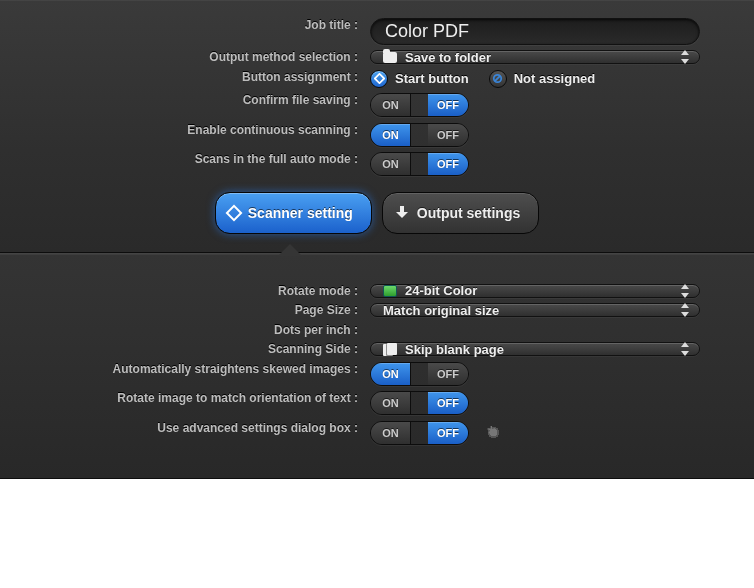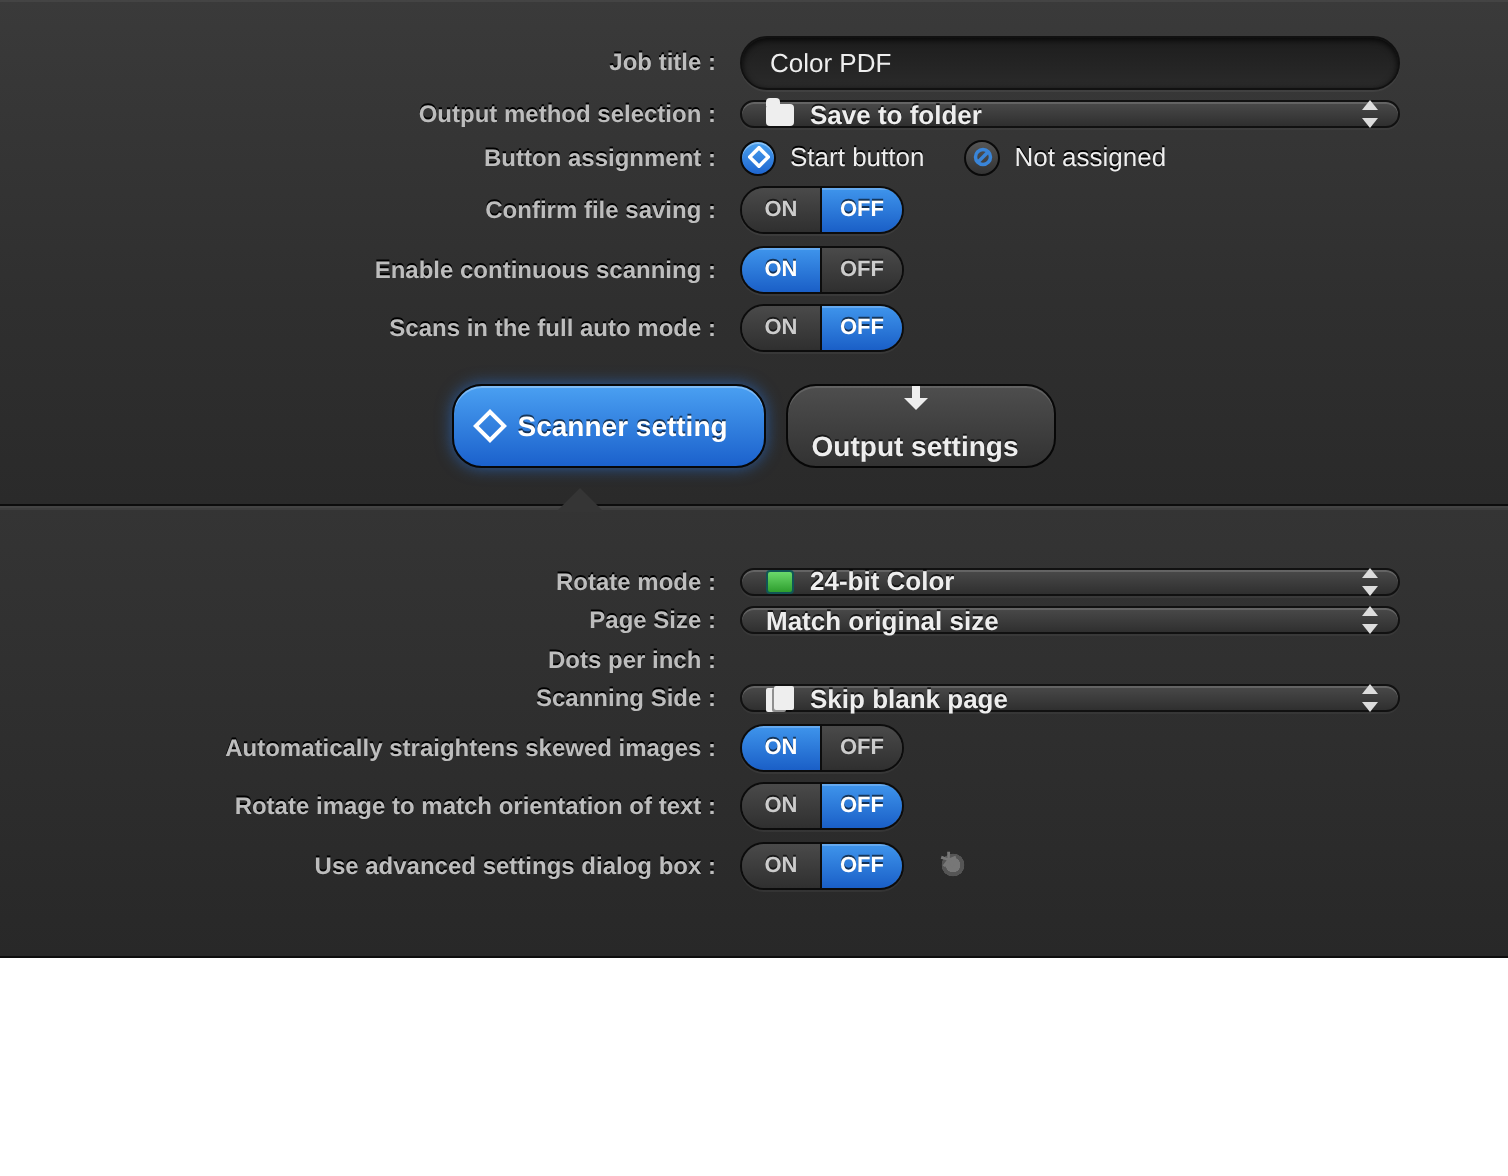--- a/index.html
+++ b/index.html
@@ -29,21 +29,21 @@
     position: absolute;
     top: -10px;
     left: 278px;
     width: 0; height: 0;
     border-left: 12px solid transparent;
     border-right: 12px solid transparent;
     border-bottom: 12px solid #353535;
   }
   .row {
     display: flex;
-    align-items: center;
+    align-items: flex-start;
     margin: 5.5px 0;
   }
   .label {
     flex: 0 0 330px;
     text-align: right;
     padding-right: 12px;
     color: #bdbdbd;
     text-shadow: 0 -1px 0 #000;
     font-weight: bold;
     font-size: 12px;
@@ -51,21 +51,21 @@
   .field { flex: 1; display: flex; align-items: center; gap: 16px; }
 
   .textinput {
     flex: 0 0 330px;
     height: 27px;
     border-radius: 14px;
     border: 1px solid #111;
     background: linear-gradient(#1d1d1d, #2a2a2a);
     color: #eee;
     padding: 0 14px;
-    font-size: 13px;
+    font-size: 18px;
     box-shadow: inset 0 1px 3px rgba(0,0,0,.8), 0 1px 0 rgba(255,255,255,.05);
     outline: none;
   }
 
   .select {
     flex: 0 0 330px;
     height: 14px;
     border-radius: 14px;
     border: 1px solid #111;
     background: linear-gradient(#4a4a4a, #2f2f2f);
@@ -119,21 +119,21 @@
   .icon-pages::before, .icon-pages::after {
     content: ""; position: absolute; width: 10px; height: 12px;
     background: #eee; border-radius: 1px;
   }
   .icon-pages::before { left: 0; top: 1px; }
   .icon-pages::after  { left: 4px; top: 0; box-shadow: -1px 1px 0 rgba(0,0,0,.4); }
 
   .radio-group { display: flex; gap: 20px; align-items: center; }
   .radio {
     display: flex; align-items: center; gap: 7px;
-    color: #eee; font-weight: normal; font-size: 13px;
+    color: #eee; font-weight: bold; font-size: 13px;
     text-shadow: 0 -1px 0 #000;
     cursor: pointer;
   }
   .radio .bullet {
     width: 18px; height: 18px; border-radius: 9px;
     display: flex; align-items: center; justify-content: center;
     border: 1px solid #0a0a0a;
   }
   .radio.checked .bullet {
     background: linear-gradient(#4aa2f0, #1f66d0);
@@ -141,20 +141,21 @@
   }
   .radio.unchecked .bullet {
     background: linear-gradient(#555, #333);
   }
   .radio .bullet svg { width: 11px; height: 11px; }
 
   .toggle {
     display: inline-flex; height: 24px; border-radius: 12px;
     border: 1px solid #0c0c0c; overflow: hidden;
     box-shadow: 0 1px 0 rgba(255,255,255,.05);
+    gap: 17px;
   }
   .toggle span {
     display: flex; align-items: center; justify-content: center;
     width: 40px; font-weight: bold; font-size: 11px;
     text-shadow: 0 -1px 0 rgba(0,0,0,.6);
     cursor: pointer;
     background: linear-gradient(#4a4a4a, #2f2f2f);
     color: #ccc;
   }
   .toggle span.active {
@@ -179,21 +180,20 @@
   }
   .tab.active {
     background: linear-gradient(#4aa0f2, #1b61cc);
     color: #fff;
     box-shadow: inset 0 1px 0 rgba(255,255,255,.3), 0 0 8px rgba(40,120,230,.6);
   }
   .tab.inactive {
     background: linear-gradient(#4e4e4e, #323232);
     color: #eee;
     box-shadow: inset 0 1px 0 rgba(255,255,255,.12);
-    flex-direction: column;
   }
 
   .tab .diamond {
     width: 12px; height: 12px; border: 2px solid #fff; transform: rotate(45deg);
   }
   .tab .download-ico {
     width: 14px; height: 14px; position: relative;
   }
   .tab .download-ico::before {
     content: ""; position: absolute; left: 5px; top: 0; width: 4px; height: 7px; background: #eee;

